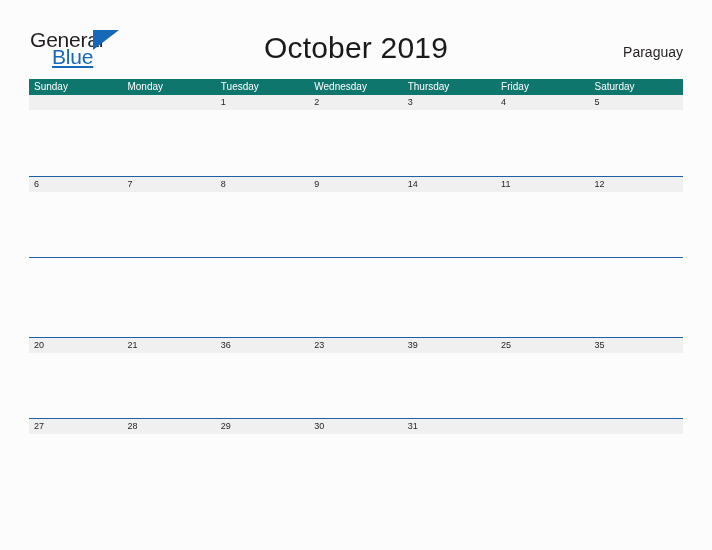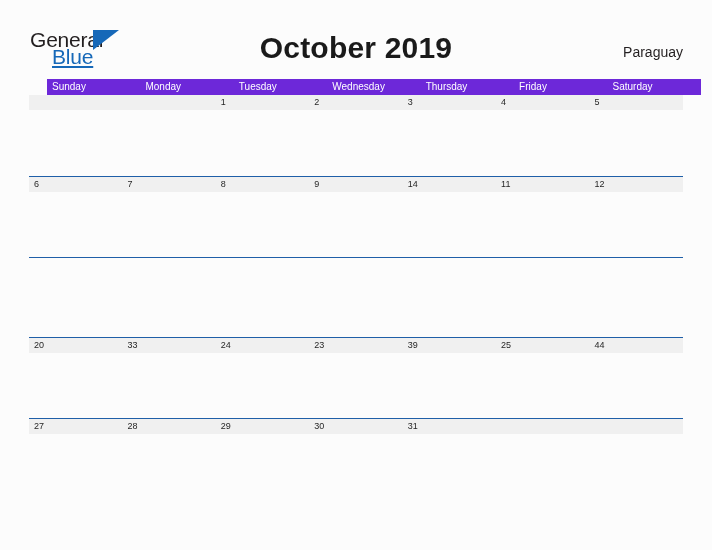--- a/index.html
+++ b/index.html
@@ -75,21 +75,21 @@
   .title {
     position: absolute;
     left: 0;
     top: 31px;
     width: 712px;
     text-align: center;
     font-size: 30px;
     line-height: 34px;
     color: #1a1a1a;
     font-family: "Liberation Sans", sans-serif;
-    font-weight: bold;
+    font-weight: normal;
     letter-spacing: 0.2px;
   }
 
   .region {
     position: absolute;
     right: 29px;
     top: 44px;
     font-size: 14px;
     line-height: 16px;
     color: #231f20;
@@ -102,22 +102,21 @@
     position: absolute;
     left: 29px;
     top: 79px;
     width: 654px;
   }
 
   .dow-row {
     display: flex;
     width: 654px;
     height: 16px;
-    background: #6d28d9;
-    margin-left: 18px;
+    background: #0f766e;
   }
   .dow-cell {
     flex: 1 1 0;
     box-sizing: border-box;
     padding-left: 5px;
     color: #ffffff;
     font-size: 10px;
     line-height: 16px;
     font-family: "Liberation Sans", sans-serif;
     white-space: nowrap;
@@ -223,26 +222,26 @@
 
     <div class="week-row">
       <div class="rule"></div>
       <div class="day-body"></div>
     </div>
 
     <div class="week-row">
       <div class="rule"></div>
       <div class="day-band">
         <div class="day-cell">20</div>
-        <div class="day-cell">33</div>
-        <div class="day-cell">24</div>
+        <div class="day-cell">21</div>
+        <div class="day-cell">36</div>
         <div class="day-cell">23</div>
         <div class="day-cell">39</div>
         <div class="day-cell">25</div>
-        <div class="day-cell">44</div>
+        <div class="day-cell">35</div>
       </div>
       <div class="day-body"></div>
     </div>
 
     <div class="week-row">
       <div class="rule"></div>
       <div class="day-band">
         <div class="day-cell">27</div>
         <div class="day-cell">28</div>
         <div class="day-cell">29</div>

